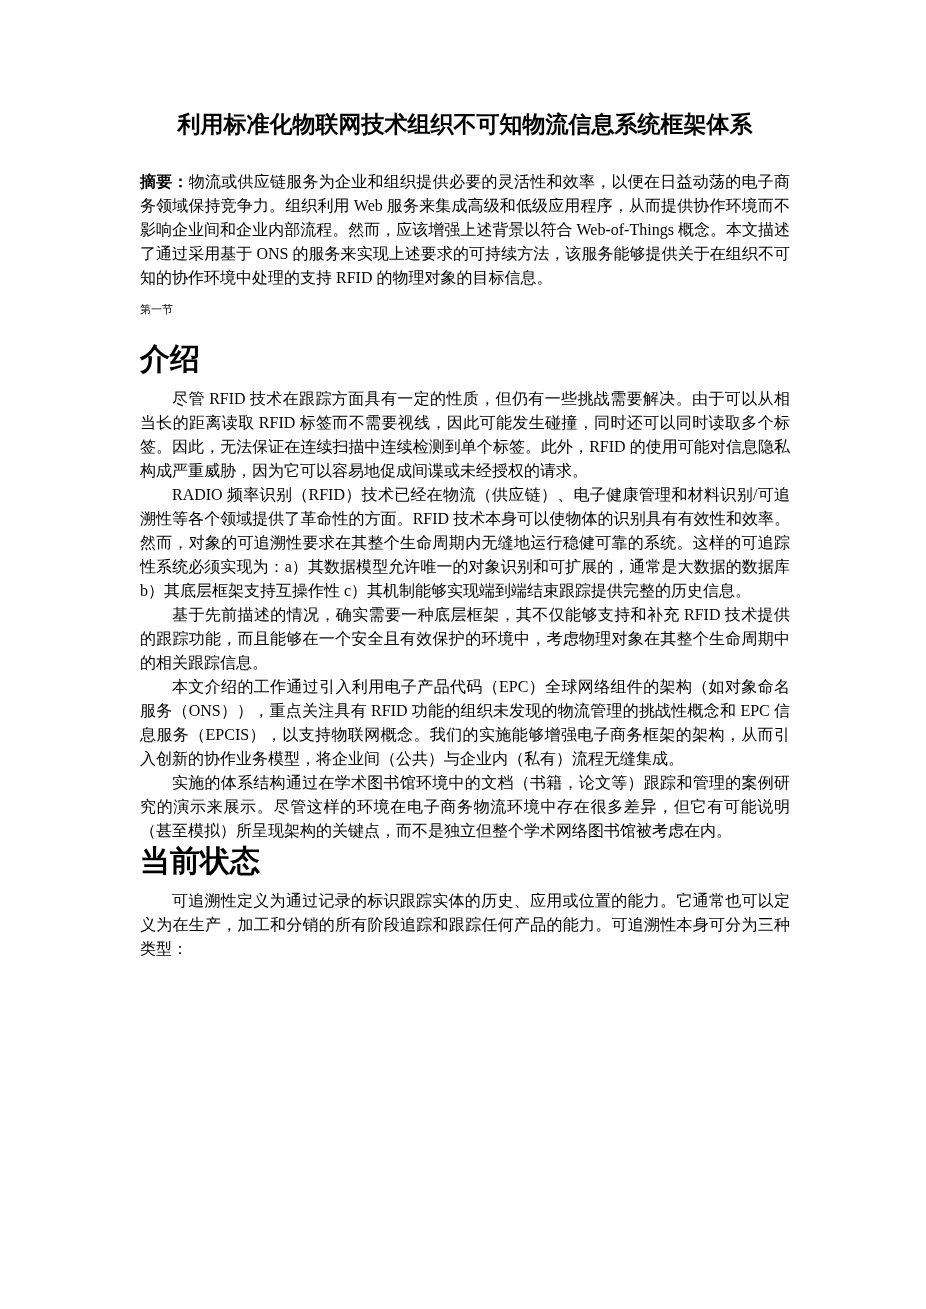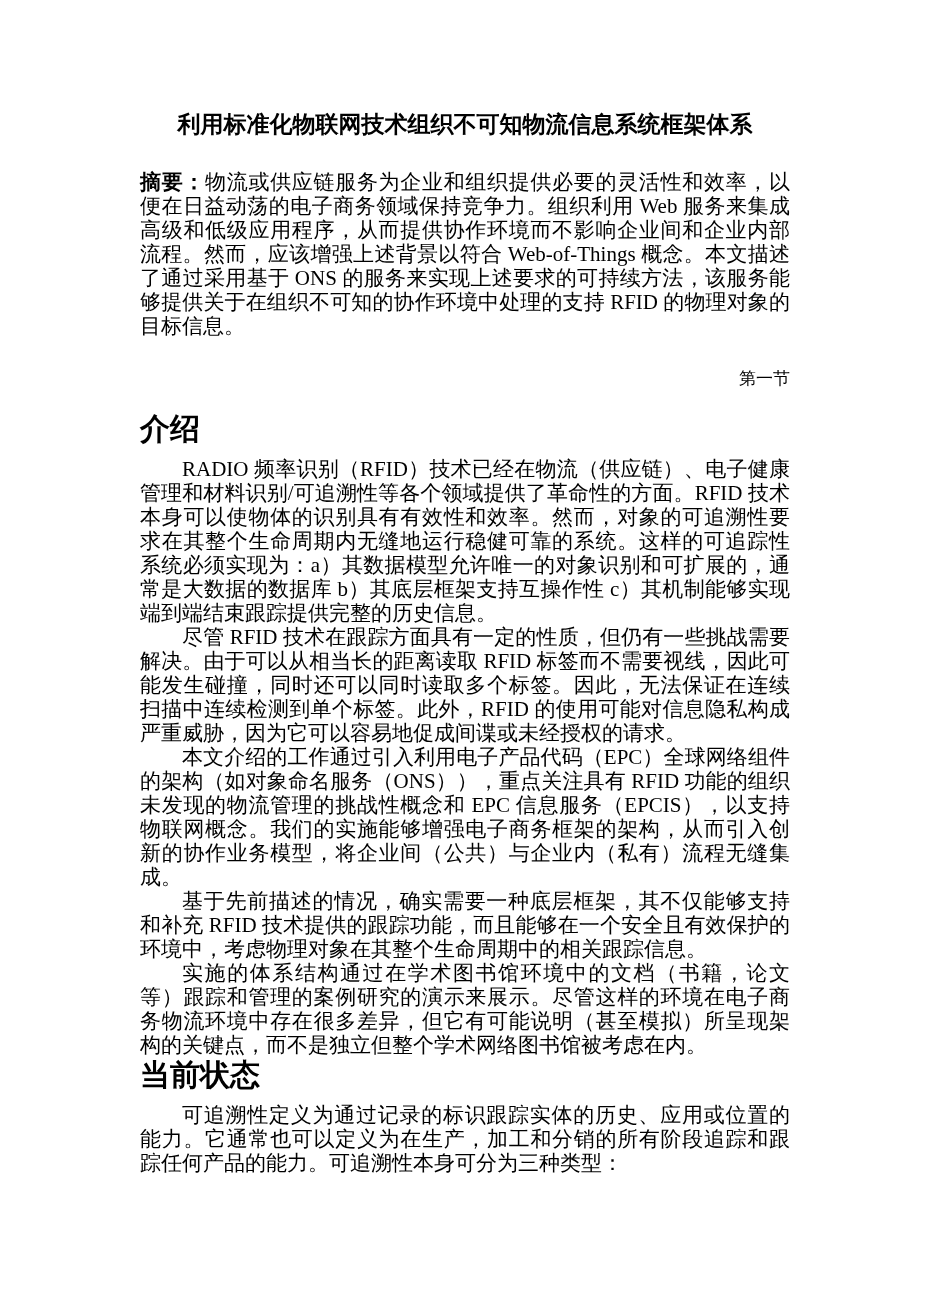--- a/index.html
+++ b/index.html
@@ -28,37 +28,36 @@
     line-height: 26px;
   }
   .title-line-1 {
     margin-bottom: 32px;
   }
   .title-line-2 {
     margin-bottom: 14px;
   }
   p {
     margin: 0;
-    font-size: 21px;
+    font-size: 16px;
     line-height: 24px;
     text-align: justify;
     text-justify: inter-ideograph;
   }
   .abstract-label {
     font-weight: bold;
   }
   .body-para {
     text-indent: 2em;
   }
   .section-label {
-    font-size: 17px;
+    font-size: 11px;
     line-height: 24px;
-    margin-top: 29px;
+    margin-top: 7px;
     margin-bottom: 20px;
-    text-align: right;
   }
   .section-heading {
     font-size: 30px;
     font-weight: bold;
     line-height: 36px;
     margin: 0 0 10px 0;
   }
 </style>
 </head>
 <body>
@@ -67,23 +66,23 @@
 
   <div class="title">
     <div class="title-line-1">利用标准化物联网技术组织不可知物流信息系统框架体系</div>
   </div>
 
   <p class="abstract"><strong class="abstract-label">摘要：</strong><span>物流或供应链服务为企业和组织提供必要的灵活性和效率，以便在日益动荡的电子商务领域保持竞争力。组织利用 Web 服务来集成高级和低级应用程序，从而提供协作环境而不影响企业间和企业内部流程。然而，应该增强上述背景以符合 Web-of-Things 概念。本文描述了通过采用基于 ONS 的服务来实现上述要求的可持续方法，该服务能够提供关于在组织不可知的协作环境中处理的支持 RFID 的物理对象的目标信息。</span></p>
 
   <div class="section-label">第一节</div>
   <h2 class="section-heading">介绍</h2>
 
+  <p class="body-para">尽管 RFID 技术在跟踪方面具有一定的性质，但仍有一些挑战需要解决。由于可以从相当长的距离读取 RFID 标签而不需要视线，因此可能发生碰撞，同时还可以同时读取多个标签。因此，无法保证在连续扫描中连续检测到单个标签。此外，RFID 的使用可能对信息隐私构成严重威胁，因为它可以容易地促成间谍或未经授权的请求。</p>
   <p class="body-para">RADIO 频率识别（RFID）技术已经在物流（供应链）、电子健康管理和材料识别/可追溯性等各个领域提供了革命性的方面。RFID 技术本身可以使物体的识别具有有效性和效率。然而，对象的可追溯性要求在其整个生命周期内无缝地运行稳健可靠的系统。这样的可追踪性系统必须实现为：a）其数据模型允许唯一的对象识别和可扩展的，通常是大数据的数据库 b）其底层框架支持互操作性 c）其机制能够实现端到端结束跟踪提供完整的历史信息。</p>
-  <p class="body-para">尽管 RFID 技术在跟踪方面具有一定的性质，但仍有一些挑战需要解决。由于可以从相当长的距离读取 RFID 标签而不需要视线，因此可能发生碰撞，同时还可以同时读取多个标签。因此，无法保证在连续扫描中连续检测到单个标签。此外，RFID 的使用可能对信息隐私构成严重威胁，因为它可以容易地促成间谍或未经授权的请求。</p>
+  <p class="body-para">基于先前描述的情况，确实需要一种底层框架，其不仅能够支持和补充 RFID 技术提供的跟踪功能，而且能够在一个安全且有效保护的环境中，考虑物理对象在其整个生命周期中的相关跟踪信息。</p>
   <p class="body-para">本文介绍的工作通过引入利用电子产品代码（EPC）全球网络组件的架构（如对象命名服务（ONS）），重点关注具有 RFID 功能的组织未发现的物流管理的挑战性概念和 EPC 信息服务（EPCIS），以支持物联网概念。我们的实施能够增强电子商务框架的架构，从而引入创新的协作业务模型，将企业间（公共）与企业内（私有）流程无缝集成。</p>
-  <p class="body-para">基于先前描述的情况，确实需要一种底层框架，其不仅能够支持和补充 RFID 技术提供的跟踪功能，而且能够在一个安全且有效保护的环境中，考虑物理对象在其整个生命周期中的相关跟踪信息。</p>
   <p class="body-para">实施的体系结构通过在学术图书馆环境中的文档（书籍，论文等）跟踪和管理的案例研究的演示来展示。尽管这样的环境在电子商务物流环境中存在很多差异，但它有可能说明（甚至模拟）所呈现架构的关键点，而不是独立但整个学术网络图书馆被考虑在内。</p>
 
   <h2 class="section-heading">当前状态</h2>
 
   <p class="body-para">可追溯性定义为通过记录的标识跟踪实体的历史、应用或位置的能力。它通常也可以定义为在生产，加工和分销的所有阶段追踪和跟踪任何产品的能力。可追溯性本身可分为三种类型：</p>
 
 </div>
 
 </body></html>

